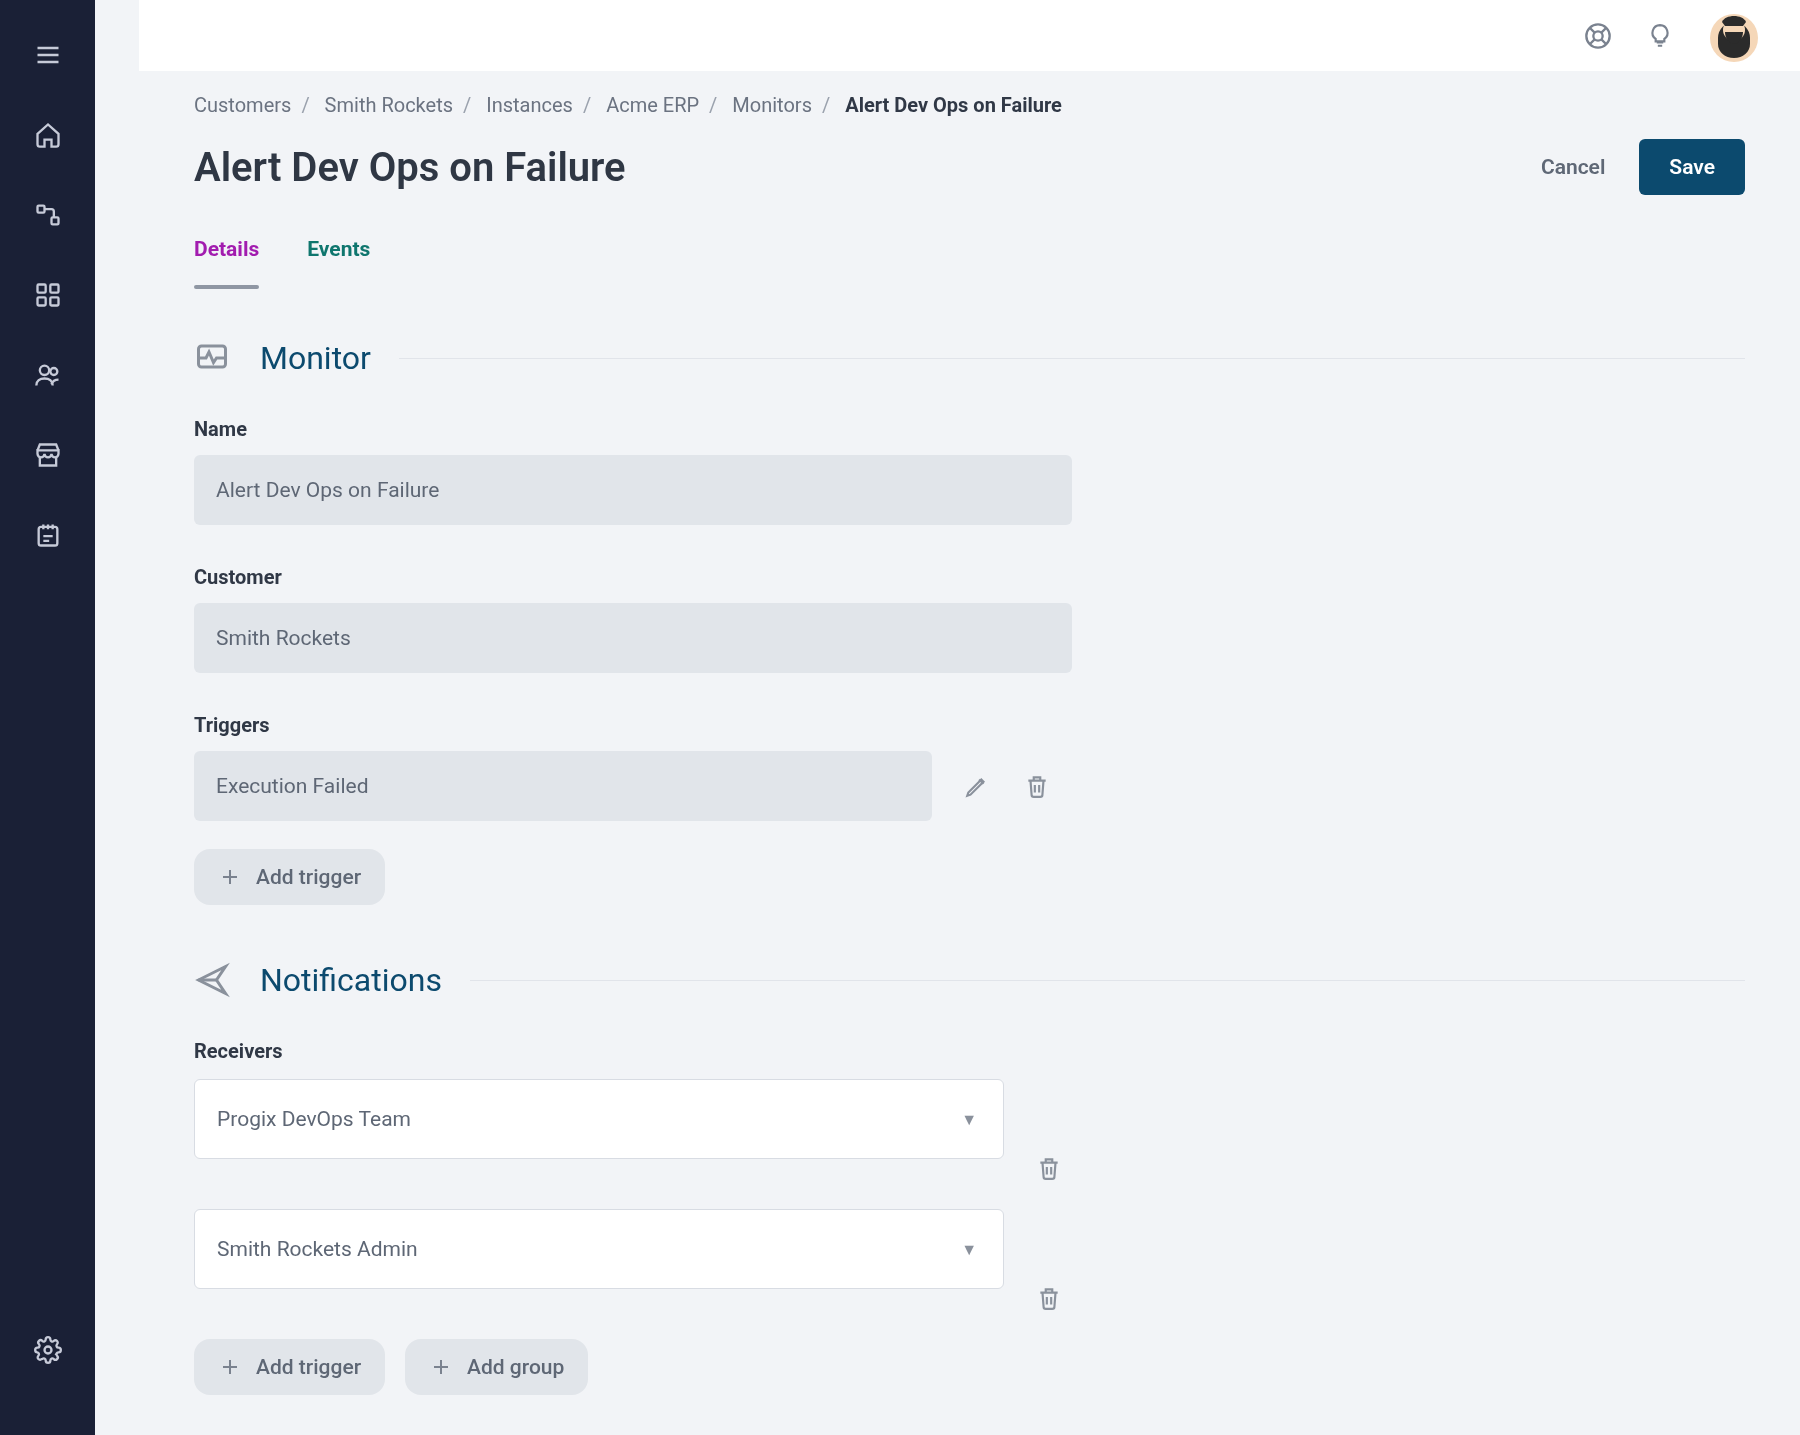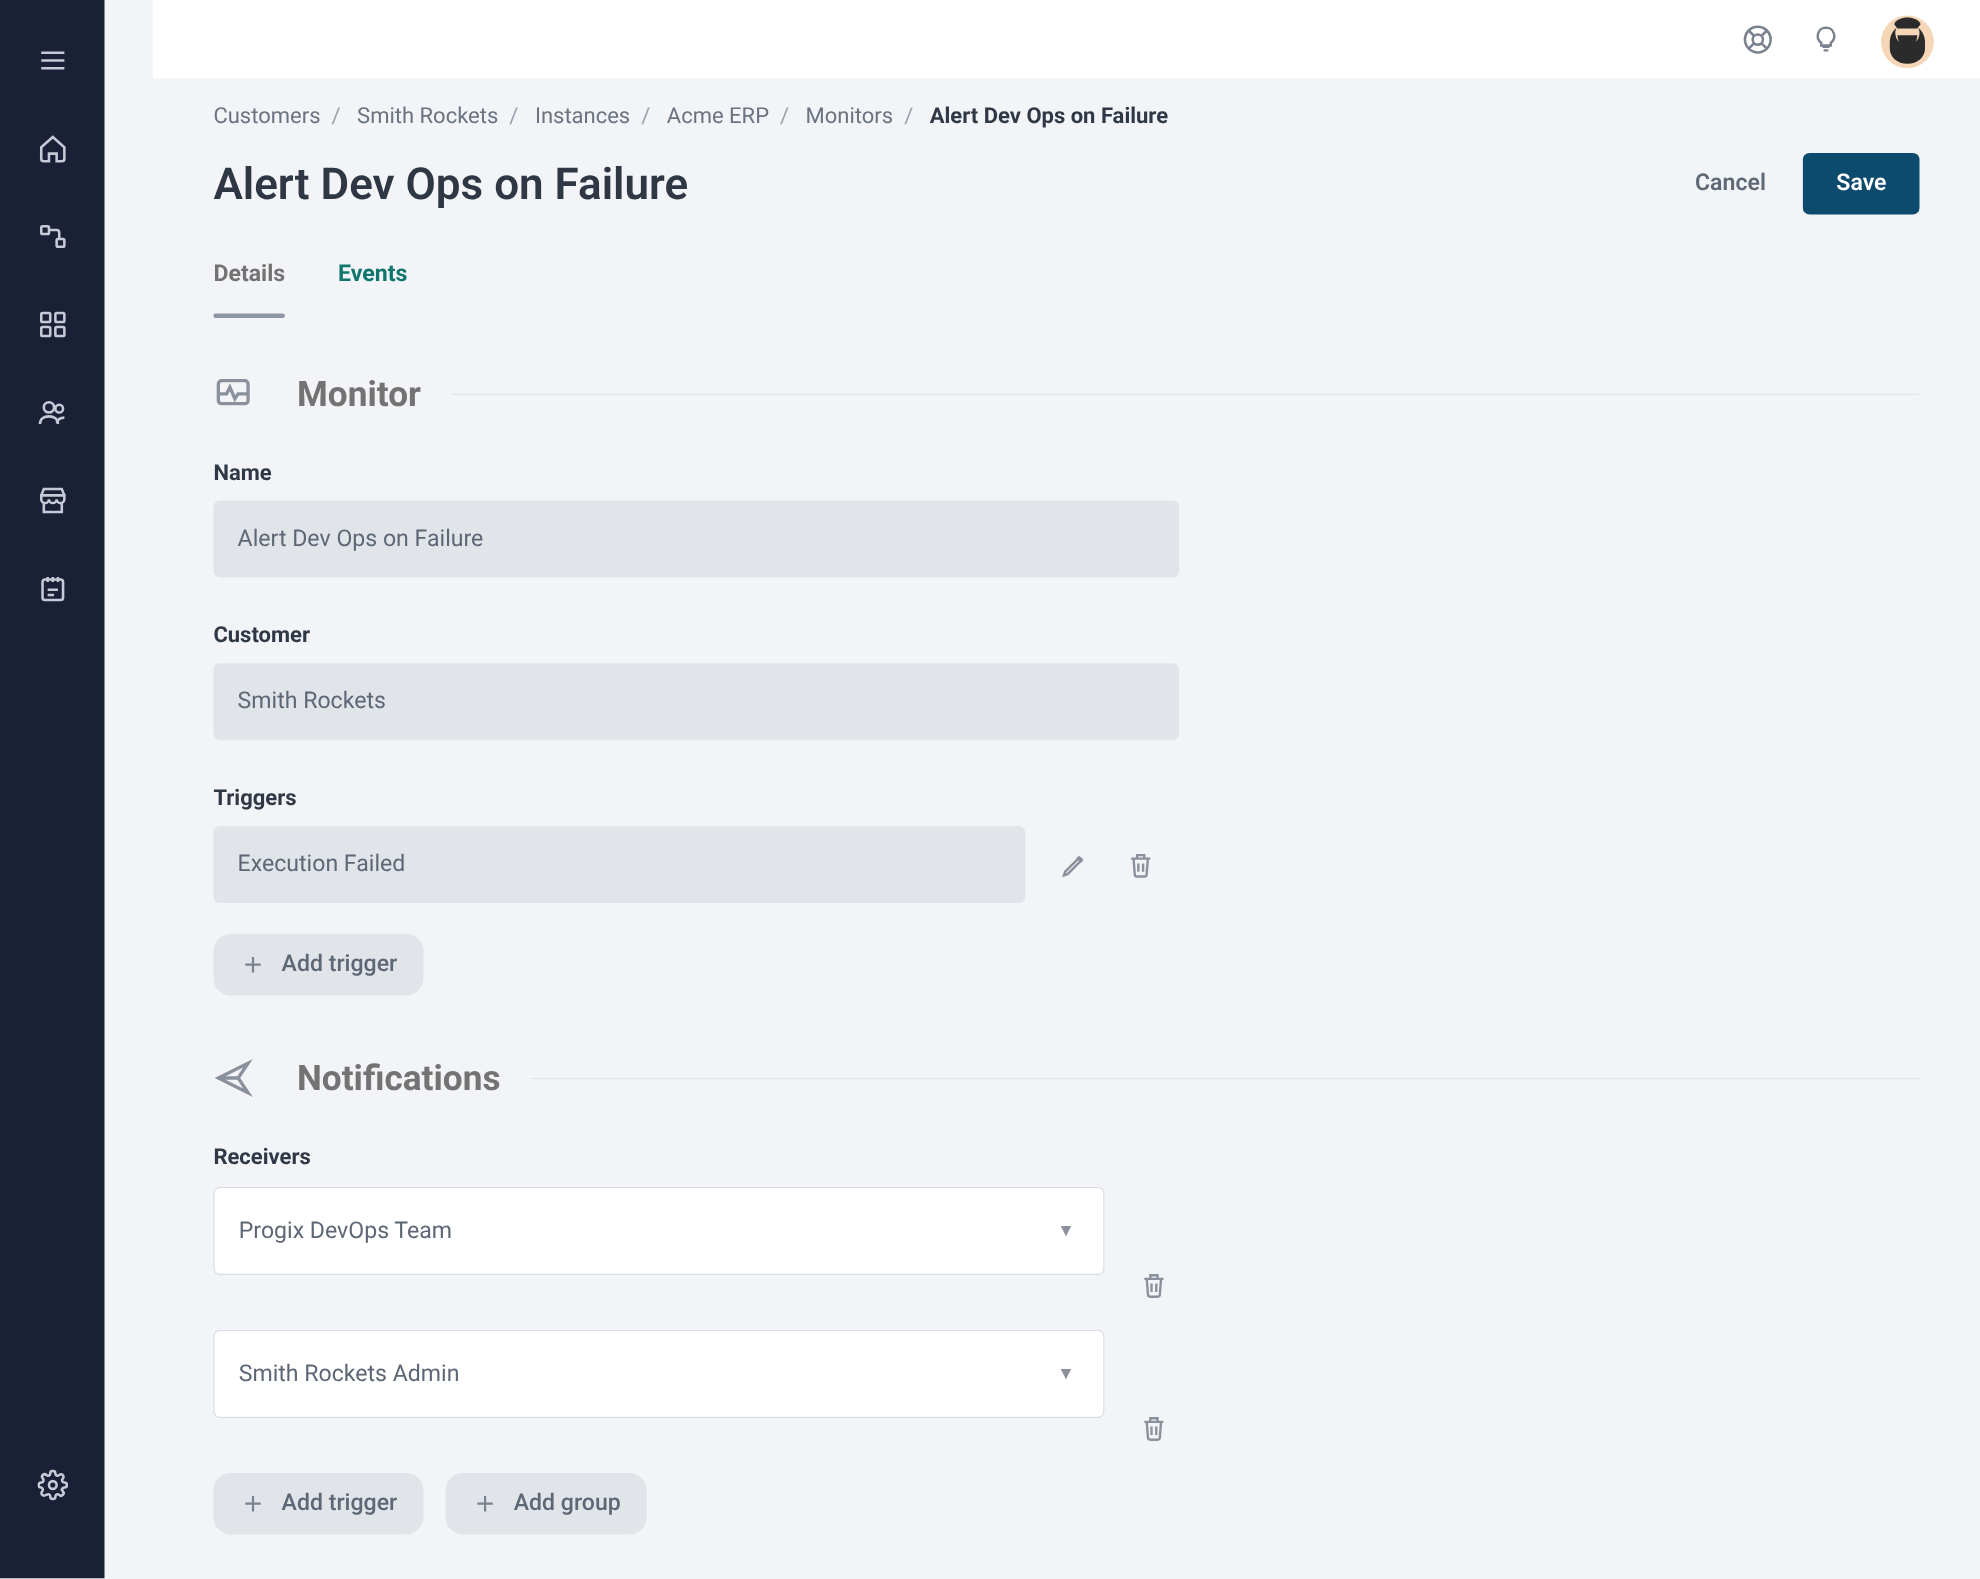--- a/index.html
+++ b/index.html
@@ -53,31 +53,31 @@
   .title-row { display:flex; align-items:center; justify-content:space-between; margin-bottom: 42px; }
   .page-title { font-size: 40px; font-weight: 600; color: #2f3744; }
   .actions { display:flex; align-items:center; gap: 34px; }
   .cancel-btn { font-size: 21px; font-weight: 600; color: #5f6876; cursor:pointer; }
   .save-btn {
     background: #0c4a6e; color: #fff; border-radius: 6px;
     font-size: 21px; font-weight: 600; padding: 16px 30px; cursor:pointer;
   }
 
   .tabs { display:flex; gap: 48px; border-bottom: 2px solid transparent; margin-bottom: 50px; }
-  .tab { font-size: 21px; font-weight: 700; color: #737373; padding-bottom: 26px; cursor:pointer; position:relative; }
+  .tab { font-size: 21px; font-weight: 700; color: #a21caf; padding-bottom: 26px; cursor:pointer; position:relative; }
   .tab.active::after {
     content:""; position:absolute; left:0; bottom:-2px; width:100%; height:4px; background:#8f96a3; border-radius:2px;
   }
   .tab.inactive { color:#0f766e; }
 
   
   .section-header { display:flex; align-items:center; margin-bottom: 40px; }
   .section-header svg { stroke:#8a919c; fill:none; stroke-width:2; }
   .section-header .section-title {
-    font-size: 32px; font-weight: 700; color: #737373; margin-left: 40px;
+    font-size: 32px; font-weight: 400; color: #0c4a6e; margin-left: 30px;
   }
   .section-header .rule {
     flex:1; height:1px; background:#e1e4ea; margin-left: 28px;
   }
 
   .field { margin-bottom: 40px; max-width: 878px; }
   .field-label { font-size: 20px; font-weight: 700; color: #303846; margin-bottom: 14px; }
   .field-input {
     width: 100%; height: 70px;
     background: #e1e5ea; border-radius: 6px;

